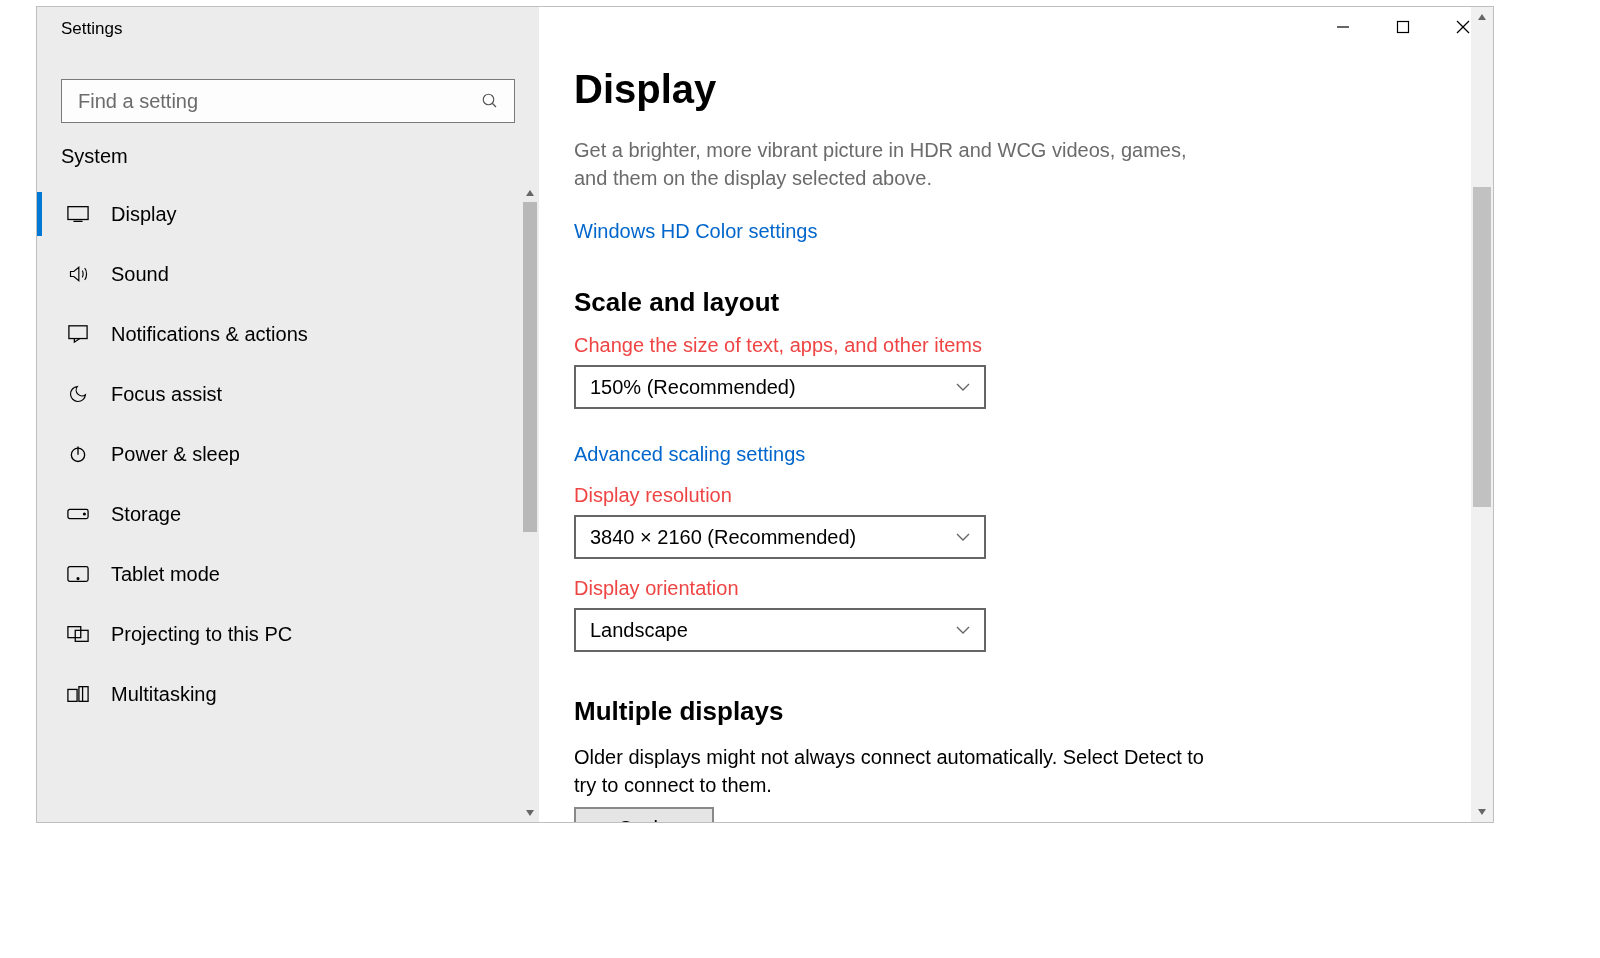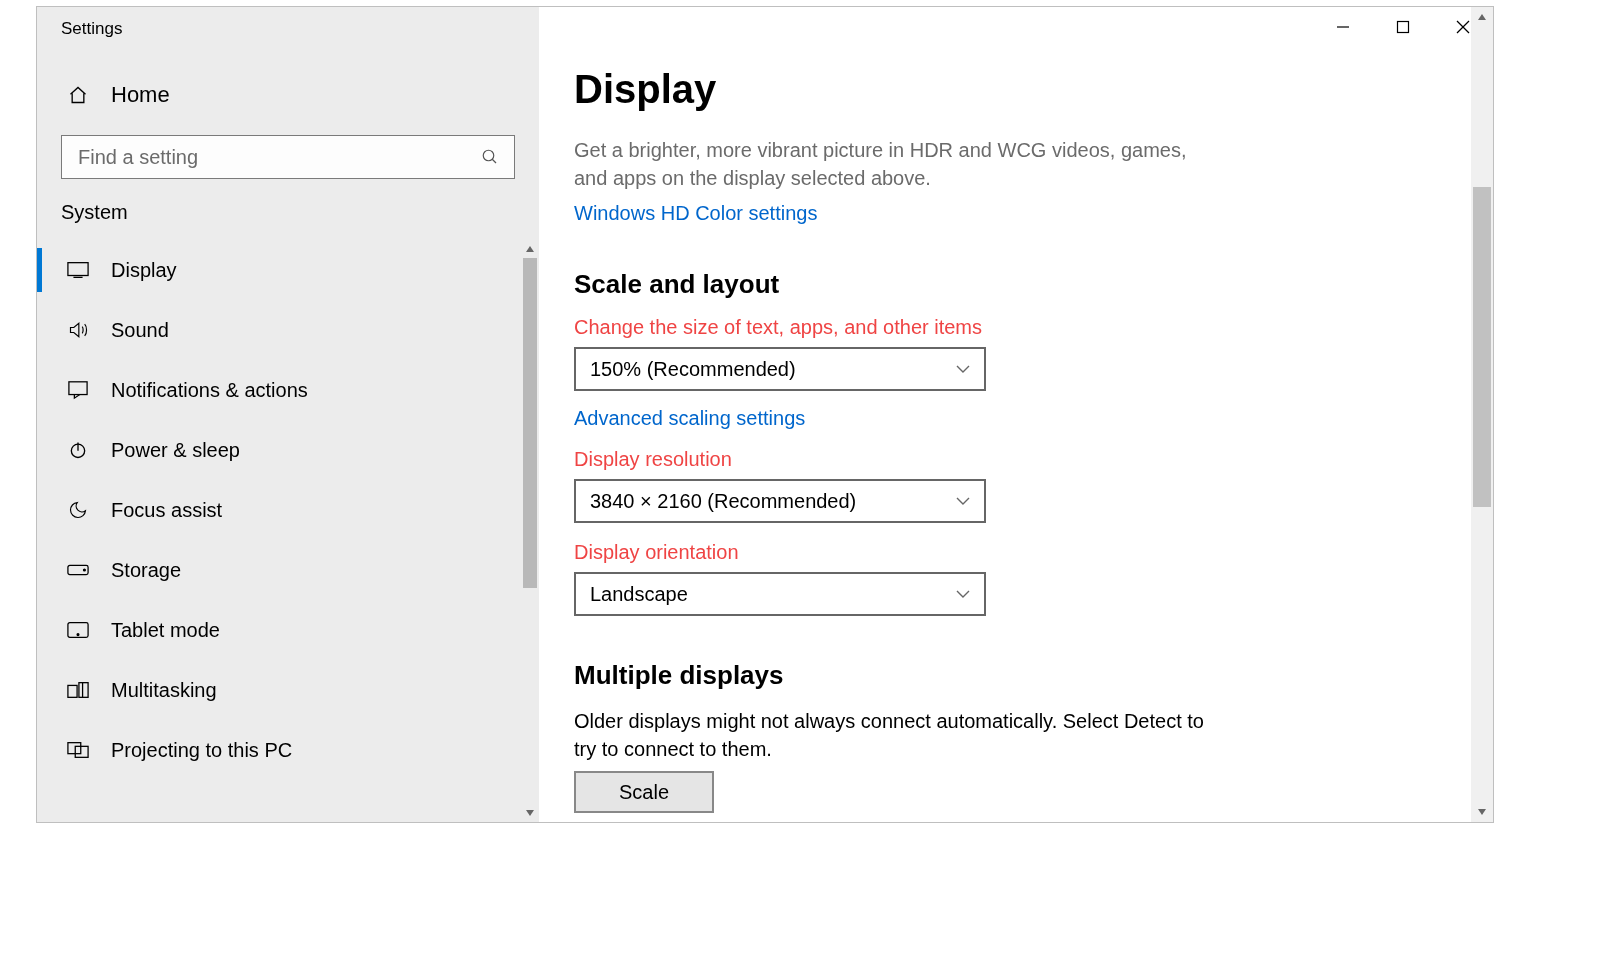--- a/index.html
+++ b/index.html
@@ -165,21 +165,21 @@
     font-size: 20px;
     color: #6b6b6b;
     line-height: 1.4;
     max-width: 640px;
     margin-bottom: 6px;
   }
   .link {
     color: #0066cc;
     font-size: 20px;
     display:inline-block;
-    margin-top: 4px;
+    margin-top: 22px;
   }
   h2.section {
     font-size: 26px;
     font-weight: 600;
     margin: 44px 0 16px 0;
   }
   .field-label {
     font-size: 20px;
     color:#ef4444;
     margin-bottom: 8px;
@@ -221,29 +221,20 @@
   svg { display:block; }
 </style>
 </head>
 <body>
 
 <div class="window">
 
   <div class="sidebar">
     <div class="app-title">Settings</div>
 
-    <div class="home-row">
-      <span class="icon">
-        <svg width="20" height="20" viewBox="0 0 24 24" fill="none" stroke="#000" stroke-width="1.6">
-          <path d="M3 11 L12 3 L21 11"></path>
-            <path d="M5 10 V21 H19 V10"></path>
-        </svg>
-      </span>
-      <span class="label">Home</span>
-    </div>
 
     <div class="search-wrap">
       <div class="search-box">
         <input type="text" placeholder="Find a setting" style="">
         <span class="sicon">
           <svg width="18" height="18" viewBox="0 0 24 24" fill="none" stroke="#555" stroke-width="1.6">
             <circle cx="10" cy="10" r="7"></circle>
               <line x1="20" y1="20" x2="15" y2="15"></line>
           </svg>
         </span>
@@ -280,76 +271,76 @@
           <svg width="22" height="20" viewBox="0 0 24 22" fill="none" stroke="#000" stroke-width="1.4">
             <rect x="2" y="2" width="20" height="14"></rect>
               <path d="M8 16 L8 20 L14 16"></path>
           </svg>
         </span>
         <span class="nlabel">Notifications &amp; actions</span>
       </div>
 
       <div class="nav-item">
         <span class="nicon">
+          <svg width="20" height="20" viewBox="0 0 24 24" fill="none" stroke="#000" stroke-width="1.4">
+            <path d="M21 12.8A9 9 0 1 1 11.2 3 7 7 0 0 0 21 12.8z"></path>
+          </svg>
+        </span>
+        <span class="nlabel">Focus assist</span>
+      </div>
+
+      <div class="nav-item">
+        <span class="nicon">
           <svg width="20" height="20" viewBox="0 0 24 24" fill="none" stroke="#000" stroke-width="1.6">
             <circle cx="12" cy="13" r="8"></circle>
               <line x1="12" y1="3" x2="12" y2="13"></line>
           </svg>
         </span>
         <span class="nlabel">Power &amp; sleep</span>
       </div>
 
       <div class="nav-item">
         <span class="nicon">
-          <svg width="20" height="20" viewBox="0 0 24 24" fill="none" stroke="#000" stroke-width="1.4">
-            <path d="M21 12.8A9 9 0 1 1 11.2 3 7 7 0 0 0 21 12.8z"></path>
-          </svg>
-        </span>
-        <span class="nlabel">Focus assist</span>
-      </div>
-
-      <div class="nav-item">
-        <span class="nicon">
           <svg width="22" height="14" viewBox="0 0 24 12" fill="none" stroke="#000" stroke-width="1.4">
             <rect x="1" y="1" width="22" height="10" rx="2"></rect>
               <circle cx="19" cy="6" r="1" fill="#000"></circle>
           </svg>
         </span>
         <span class="nlabel">Storage</span>
       </div>
 
       <div class="nav-item">
         <span class="nicon">
           <svg width="22" height="18" viewBox="0 0 24 18" fill="none" stroke="#000" stroke-width="1.4">
             <rect x="1" y="1" width="22" height="16" rx="2"></rect>
               <circle cx="12" cy="14" r="1" fill="#000"></circle>
           </svg>
         </span>
         <span class="nlabel">Tablet mode</span>
+      </div>
+
+      <div class="nav-item">
+        <span class="nicon">
+          <svg width="22" height="18" viewBox="0 0 24 18" fill="none" stroke="#000" stroke-width="1.4">
+            <rect x="1" y="1" width="14" height="12"></rect>
+              <rect x="9" y="5" width="14" height="12"></rect>
+          </svg>
+        </span>
+        <span class="nlabel">Projecting to this PC</span>
       </div>
 
       <div class="nav-item">
         <span class="nicon">
           <svg width="22" height="18" viewBox="0 0 24 18" fill="none" stroke="#000" stroke-width="1.4">
             <rect x="1" y="4" width="10" height="13"></rect>
               <rect x="13" y="1" width="10" height="16"></rect>
               <line x1="17" y1="1" x2="17" y2="17"></line>
           </svg>
         </span>
         <span class="nlabel">Multitasking</span>
-      </div>
-
-      <div class="nav-item">
-        <span class="nicon">
-          <svg width="22" height="18" viewBox="0 0 24 18" fill="none" stroke="#000" stroke-width="1.4">
-            <rect x="1" y="1" width="14" height="12"></rect>
-              <rect x="9" y="5" width="14" height="12"></rect>
-          </svg>
-        </span>
-        <span class="nlabel">Projecting to this PC</span>
       </div>
 
       <div class="nav-scroll">
         <div class="arrow-up">
           <svg width="10" height="8" viewBox="0 0 10 8">
               <path d="M5 1 L9 7 L1 7 Z" fill="#666"></path>
             </svg>
         </div>
         <div class="thumb"></div>
         <div class="arrow-down">
@@ -378,21 +369,21 @@
         <svg width="14" height="14" viewBox="0 0 14 14">
             <line x1="1" y1="1" x2="13" y2="13" stroke="#000" stroke-width="1.2"></line>
             <line x1="13" y1="1" x2="1" y2="13" stroke="#000" stroke-width="1.2"></line>
           </svg>
       </div>
     </div>
 
     <div class="content-inner">
       <h1 class="page-title">Display</h1>
 
-      <div class="desc">Get a brighter, more vibrant picture in HDR and WCG videos, games, and apps on the display selected above.</div>
+      <div class="desc">Get a brighter, more vibrant picture in HDR and WCG videos, games, and them on the display selected above.</div>
       <a class="link">Windows HD Color settings</a>
 
       <h2 class="section">Scale and layout</h2>
 
       <div class="block">
         <div class="field-label">Change the size of text, apps, and other items</div>
         <div class="dropdown">
           <span>150% (Recommended)</span>
           <span class="chev">
             <svg width="14" height="10" viewBox="0 0 14 10" fill="none" stroke="#666" stroke-width="1.4">

